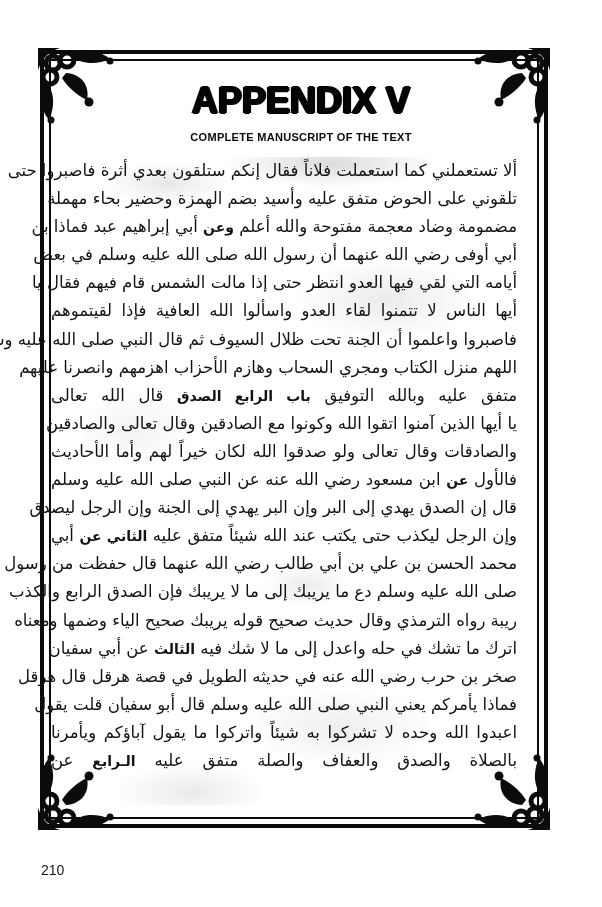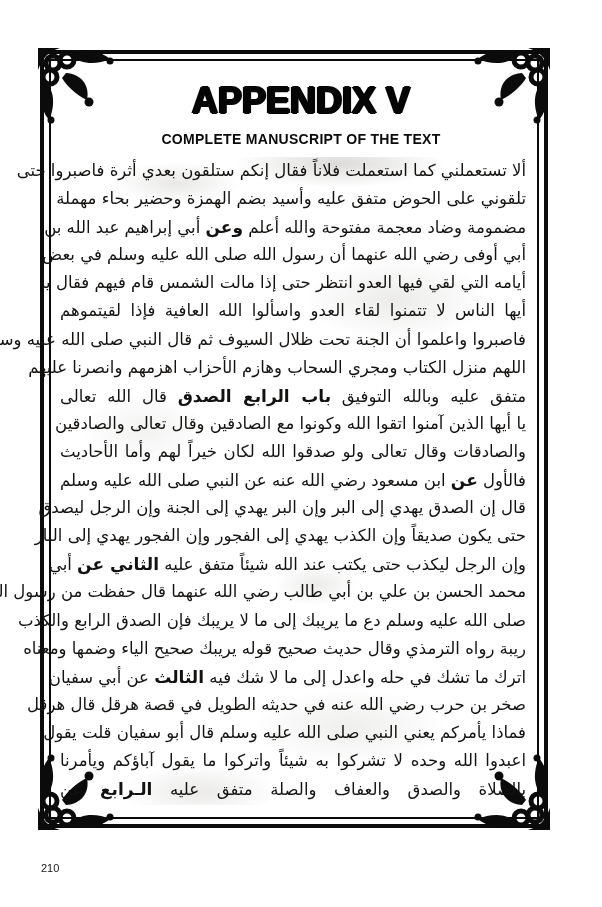--- a/index.html
+++ b/index.html
@@ -51,30 +51,30 @@
     color: #050505;
     
     text-shadow: 1.4px 0 #050505, -1.4px 0 #050505, 0 0.8px #050505, 0 -0.8px #050505;
     transform: scaleY(1.02);
   }
   .subtitle {
     position: absolute;
     left: 0; top: 131px;
     width: 602px;
     text-align: center;
-    font-size: 14px;
+    font-size: 11px;
     font-weight: bold;
     letter-spacing: 0.3px;
     color: #0a0a0a;
   }
 
   
   .manuscript {
     position: absolute;
-    left: 60px; top: 157px;
+    left: 51px; top: 157px;
     width: 466px; height: 648px;
     direction: rtl;
     font-family: "DejaVu Sans", sans-serif;
     color: #141210;
     
     background:
       radial-gradient(ellipse 150px 34px at 60% 1%,  rgba(95,90,82,.22), transparent 70%),
       radial-gradient(ellipse 90px 30px  at 25% 4%,  rgba(95,90,82,.14), transparent 70%),
       radial-gradient(ellipse 130px 60px at 72% 22%, rgba(95,90,82,.12), transparent 70%),
       radial-gradient(ellipse 90px 50px  at 18% 42%, rgba(95,90,82,.08), transparent 70%),
@@ -88,28 +88,28 @@
     font-size: 16.5px;
     white-space: nowrap;
     text-align: justify;
     text-align-last: justify;
     overflow: visible;
     letter-spacing: 0.2px;
   }
   .seg { font-weight: normal; }
   .seg-b {
     font-weight: bold;
-    font-size: 17px;
+    font-size: 14px;
     letter-spacing: 0.5px;
   }
 
   .page-number {
     position: absolute;
     left: 41px; top: 862px;
-    font-size: 11px;
+    font-size: 14px;
     color: #171717;
   }
 </style>
 </head>
 <body>
 
 <div class="page">
 
   <div class="frame-outer"></div>
   <div class="frame-inner"></div>
@@ -179,32 +179,31 @@
     </g>
   </svg>
 
   <div class="title">APPENDIX V</div>
   <div class="subtitle">COMPLETE MANUSCRIPT OF THE TEXT</div>
 
   <div class="manuscript">
     <div>
         <div class="ms-line"><span class="seg">ألا تستعملني كما استعملت فلاناً فقال إنكم ستلقون بعدي أثرة فاصبروا حتى</span></div>
         <div class="ms-line"><span class="seg">تلقوني على الحوض متفق عليه وأسيد بضم الهمزة وحضير بحاء مهملة</span></div>
-        <div class="ms-line"><span class="seg">مضمومة وضاد معجمة مفتوحة والله أعلم </span><span class="seg seg-b">وعن</span><span class="seg"> أبي إبراهيم عبد الله بن</span></div>
+        <div class="ms-line"><span class="seg">مضمومة وضاد معجمة مفتوحة والله أعلم </span><span class="seg seg-b">وعن</span><span class="seg"> أبي إبراهيم عبد فماذا بن</span></div>
         <div class="ms-line"><span class="seg">أبي أوفى رضي الله عنهما أن رسول الله صلى الله عليه وسلم في بعض</span></div>
         <div class="ms-line"><span class="seg">أيامه التي لقي فيها العدو انتظر حتى إذا مالت الشمس قام فيهم فقال يا</span></div>
         <div class="ms-line"><span class="seg">أيها الناس لا تتمنوا لقاء العدو واسألوا الله العافية فإذا لقيتموهم</span></div>
         <div class="ms-line"><span class="seg">فاصبروا واعلموا أن الجنة تحت ظلال السيوف ثم قال النبي صلى الله عليه وسلم</span></div>
         <div class="ms-line"><span class="seg">اللهم منزل الكتاب ومجري السحاب وهازم الأحزاب اهزمهم وانصرنا عليهم</span></div>
         <div class="ms-line"><span class="seg">متفق عليه وبالله التوفيق </span><span class="seg seg-b">باب الرابع الصدق</span><span class="seg"> قال الله تعالى</span></div>
         <div class="ms-line"><span class="seg">يا أيها الذين آمنوا اتقوا الله وكونوا مع الصادقين وقال تعالى والصادقين</span></div>
         <div class="ms-line"><span class="seg">والصادقات وقال تعالى ولو صدقوا الله لكان خيراً لهم وأما الأحاديث</span></div>
         <div class="ms-line"><span class="seg">فالأول </span><span class="seg seg-b">عن</span><span class="seg"> ابن مسعود رضي الله عنه عن النبي صلى الله عليه وسلم</span></div>
         <div class="ms-line"><span class="seg">قال إن الصدق يهدي إلى البر وإن البر يهدي إلى الجنة وإن الرجل ليصدق</span></div>
-        <div class="ms-line"><span class="seg">حتى يكون صديقاً وإن الكذب يهدي إلى الفجور وإن الفجور يهدي إلى النار</span></div>
         <div class="ms-line"><span class="seg">وإن الرجل ليكذب حتى يكتب عند الله شيئاً متفق عليه </span><span class="seg seg-b">الثاني عن</span><span class="seg"> أبي</span></div>
         <div class="ms-line"><span class="seg">محمد الحسن بن علي بن أبي طالب رضي الله عنهما قال حفظت من رسول الله</span></div>
         <div class="ms-line"><span class="seg">صلى الله عليه وسلم دع ما يريبك إلى ما لا يريبك فإن الصدق الرابع والكذب</span></div>
         <div class="ms-line"><span class="seg">ريبة رواه الترمذي وقال حديث صحيح قوله يريبك صحيح الياء وضمها ومعناه</span></div>
         <div class="ms-line"><span class="seg">اترك ما تشك في حله واعدل إلى ما لا شك فيه </span><span class="seg seg-b">الثالث</span><span class="seg"> عن أبي سفيان</span></div>
         <div class="ms-line"><span class="seg">صخر بن حرب رضي الله عنه في حديثه الطويل في قصة هرقل قال هرقل</span></div>
         <div class="ms-line"><span class="seg">فماذا يأمركم يعني النبي صلى الله عليه وسلم قال أبو سفيان قلت يقول</span></div>
         <div class="ms-line"><span class="seg">اعبدوا الله وحده لا تشركوا به شيئاً واتركوا ما يقول آباؤكم ويأمرنا</span></div>
         <div class="ms-line"><span class="seg">بالصلاة والصدق والعفاف والصلة متفق عليه </span><span class="seg seg-b">الـرابع</span><span class="seg"> عن</span></div>
       </div>

